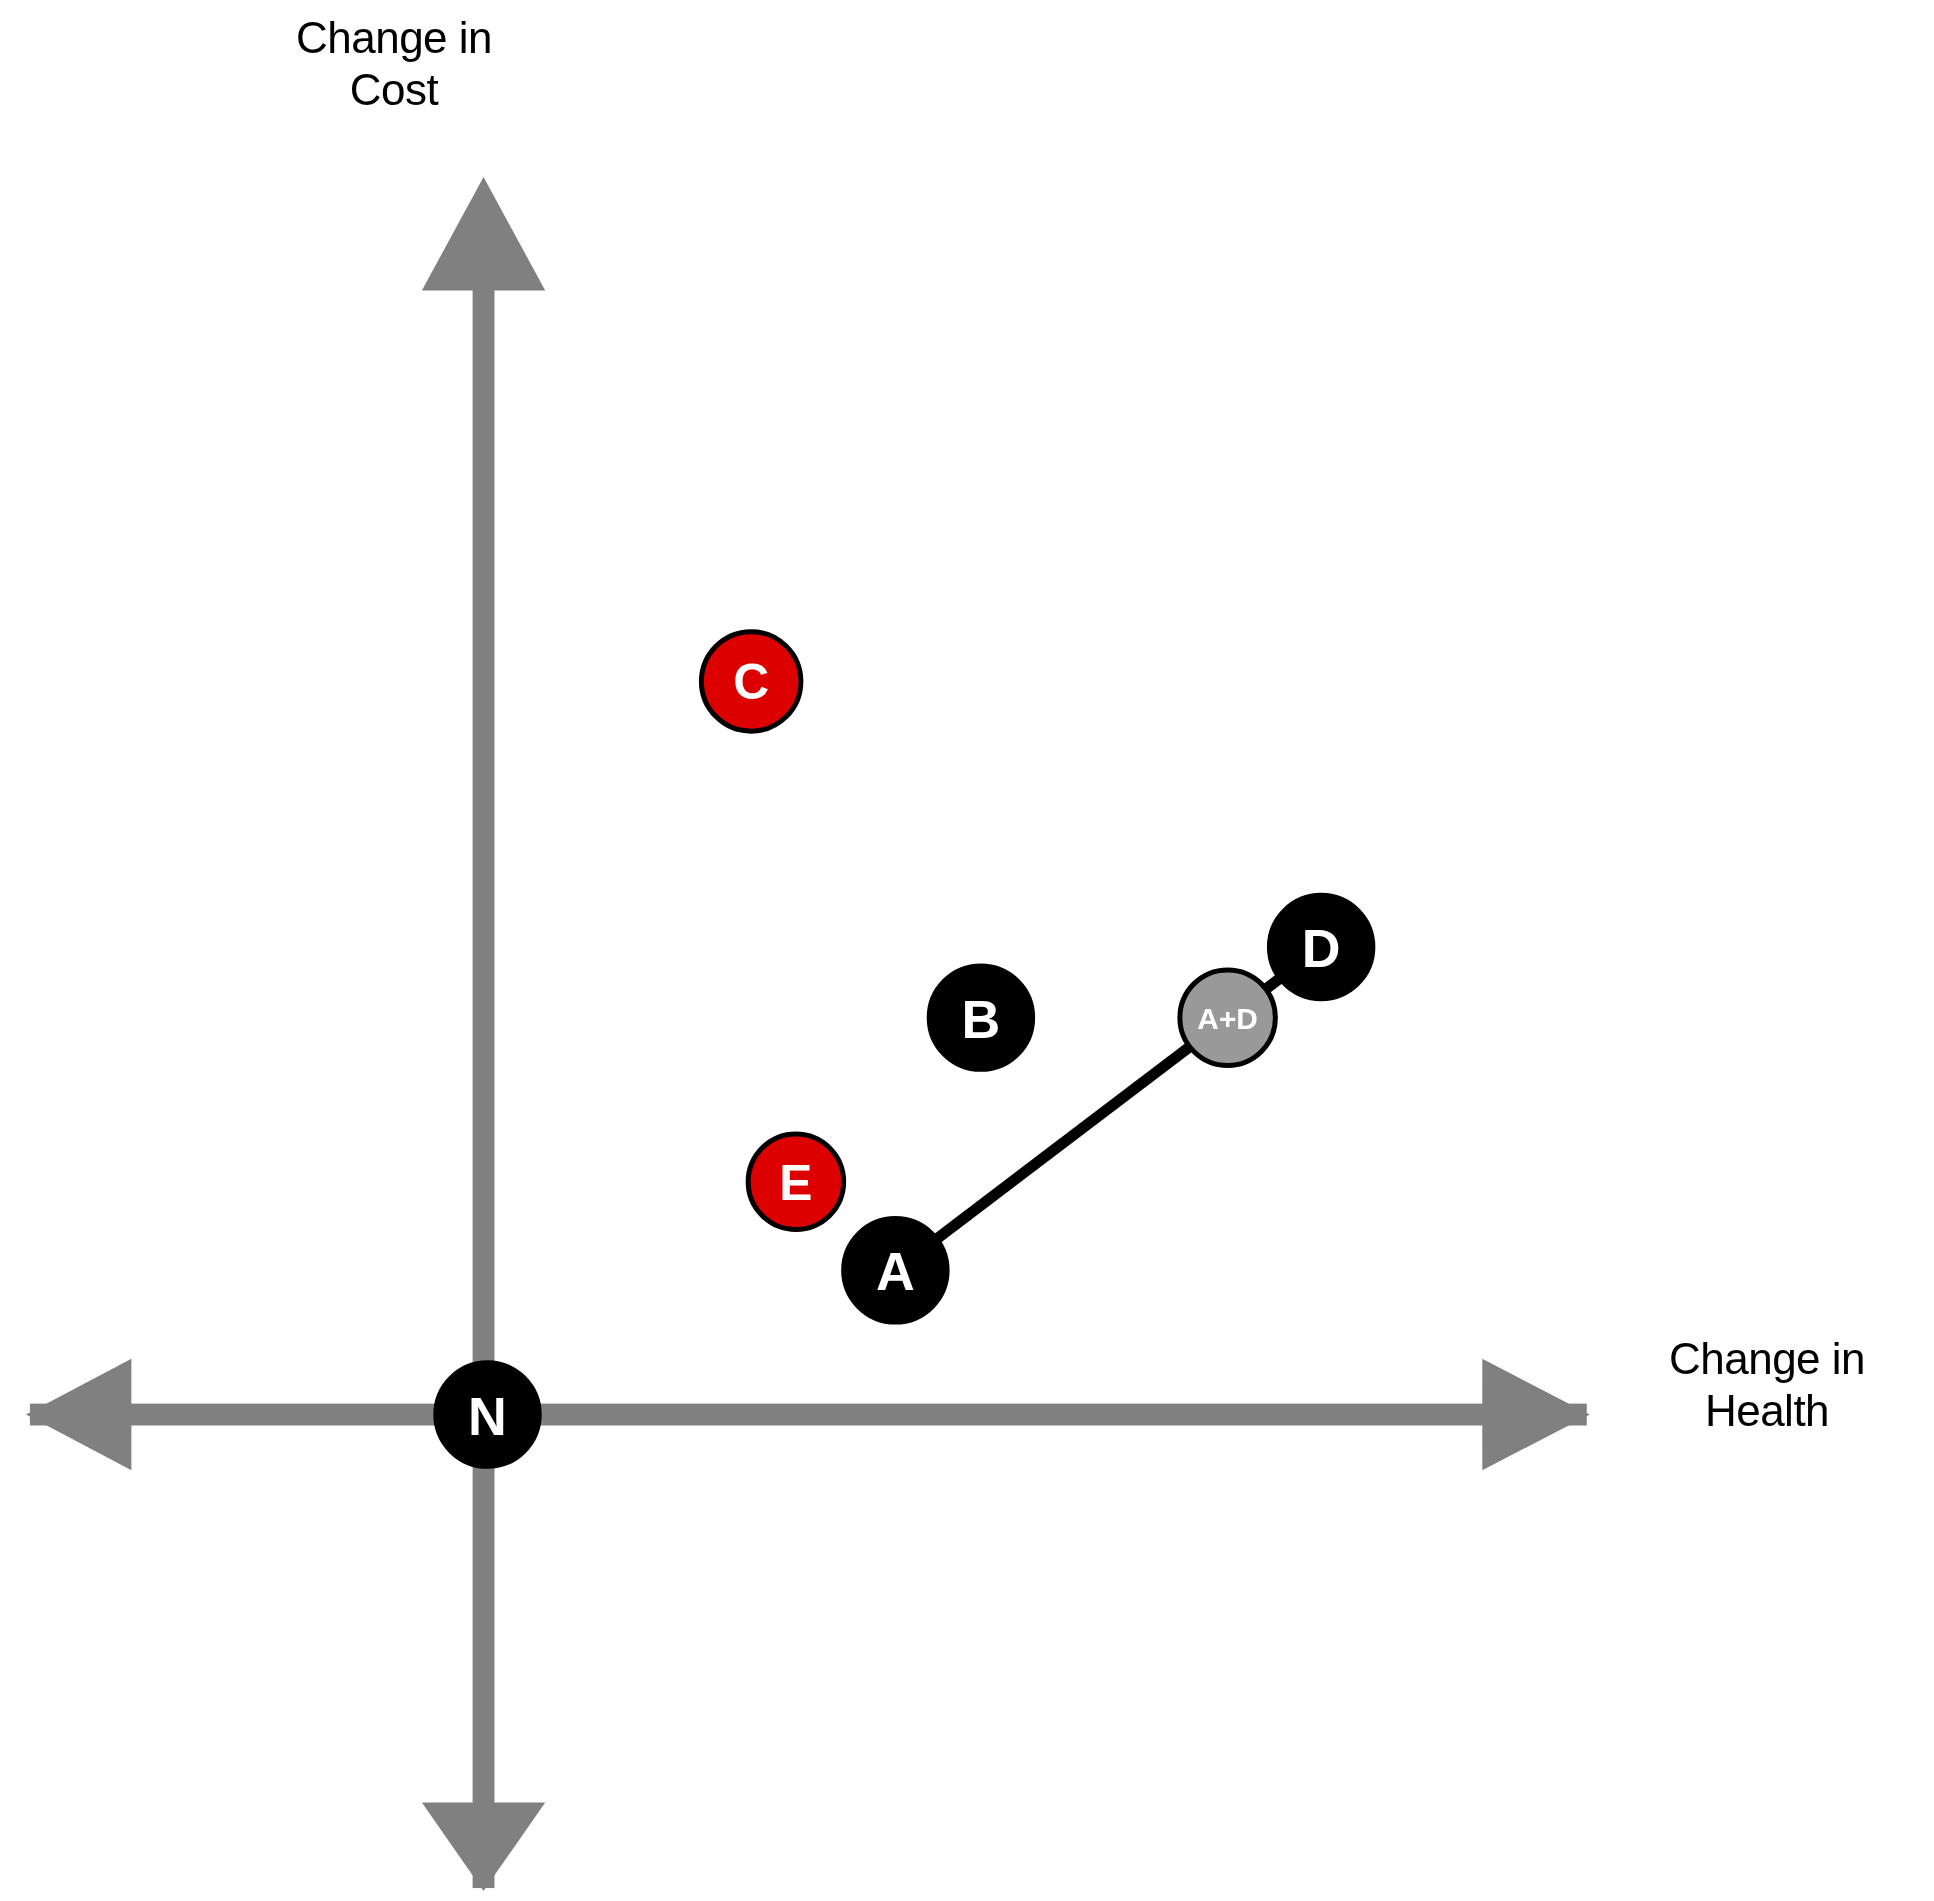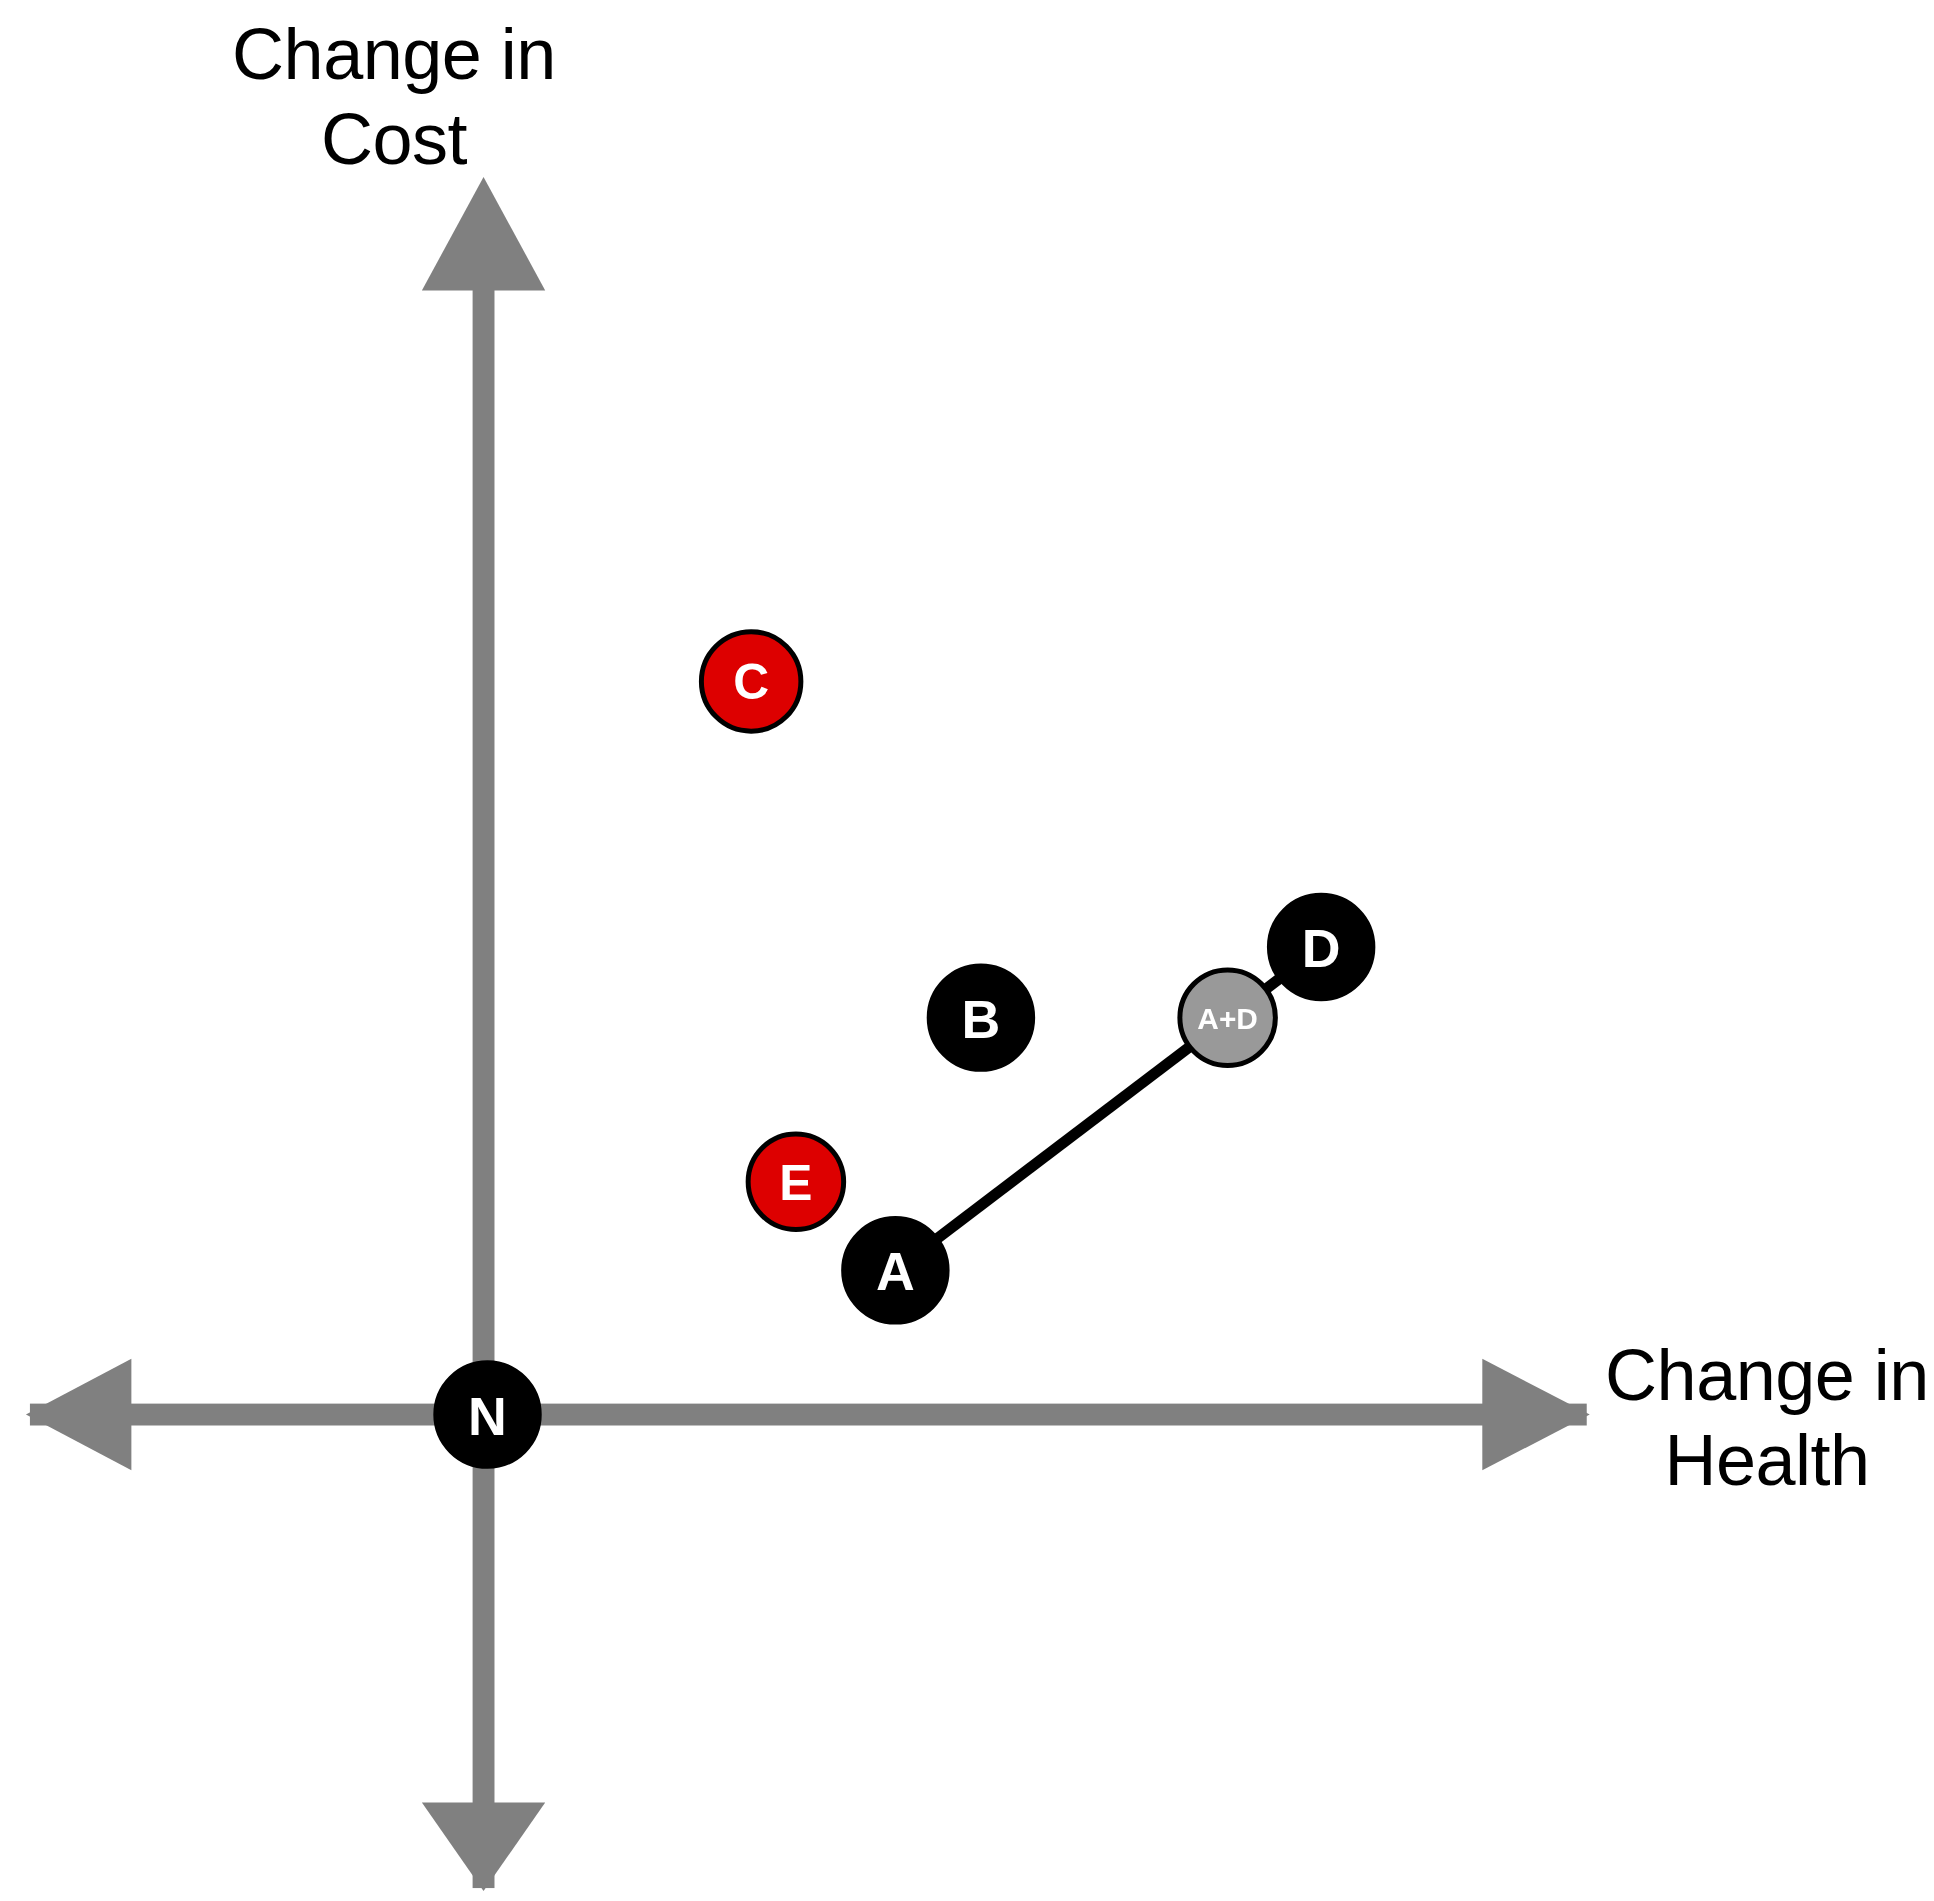--- a/index.html
+++ b/index.html
@@ -22,21 +22,21 @@
     position: absolute;
     left: 0;
     top: 0;
     width: 1934px;
     height: 1901px;
     display: block;
   }
   .axis-caption {
     position: absolute;
     font-family: "Liberation Sans", sans-serif;
-    font-size: 72px;
+    font-size: 44px;
     font-weight: 400;
     color: #000000;
     line-height: 1.18;
     text-align: center;
     white-space: pre-line;
     letter-spacing: -0.5px;
   }
   #ylabel {
     left: 185px;
     top: 12px;

